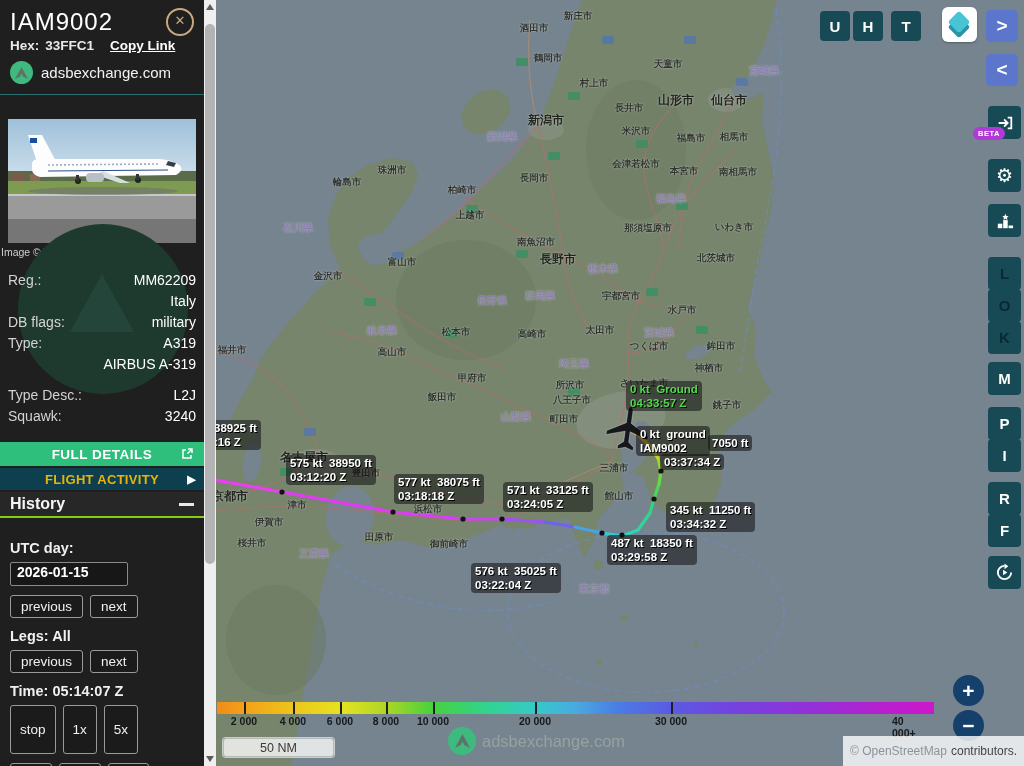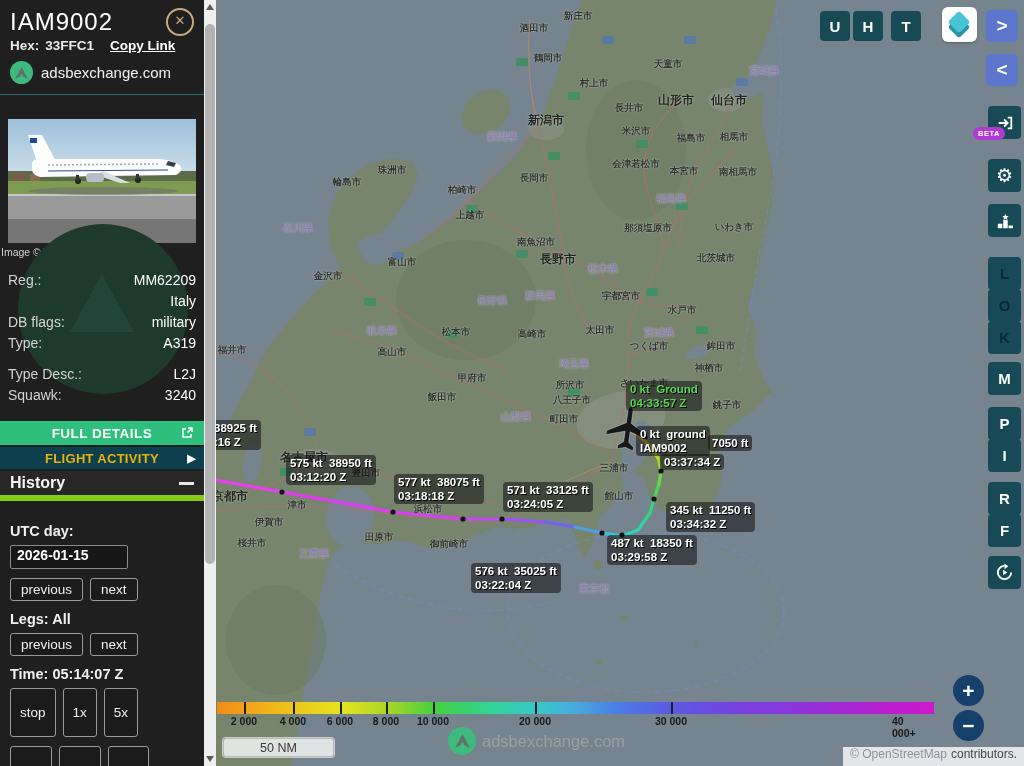--- a/index.html
+++ b/index.html
@@ -38,21 +38,21 @@
   .full-details{margin-top:15px;height:24px;background:#2ebf7d;border:none;width:100%;
     display:flex;align-items:center;justify-content:center;gap:8px;position:relative;cursor:pointer;}
   .full-details span{color:#fff;font-size:13.5px;font-weight:bold;letter-spacing:.5px;}
   .full-details svg{position:absolute;right:10px;top:5px;}
   .flight-activity{margin-top:2px;height:22px;background:#0d3f4e;border:none;width:100%;
     display:flex;align-items:center;justify-content:center;position:relative;cursor:pointer;}
   .flight-activity span{color:#eab308;font-size:13px;font-weight:bold;letter-spacing:.3px;}
   .flight-activity .tri{position:absolute;right:8px;color:#fff;font-size:11px;}
 
   .hist-head{margin-top:2px;height:24px;background:#272727;display:flex;align-items:center;
-    justify-content:space-between;padding:0 10px;border-bottom:6px solid #84cc16;}
+    justify-content:space-between;padding:0 10px;border-bottom:2px solid #84cc16;}
   .hist-head .t{font-size:16px;font-weight:bold;color:#f5f5f5;}
   .hist-min{width:15px;height:3px;background:#e8e8e8;cursor:pointer;}
 
   .hist-body{padding:12px 10px 0 10px;}
   .h-label{font-size:14.5px;font-weight:bold;color:#f0f0f0;margin:10px 0 6px 0;}
   .date-box{width:104px;height:20px;border:1px solid #8a8a8a;background:#171717;color:#fff;
     font-size:14px;font-weight:bold;padding:1px 6px;border-radius:2px;}
   .btn-row{display:flex;gap:7px;margin:9px 0 4px 0;}
   .hbtn{background:#1b1b1b;border:1px solid #9a9a9a;border-radius:3px;color:#f0f0f0;
     font-size:13.5px;padding:3px 10px;cursor:pointer;font-family:inherit;}
@@ -114,22 +114,22 @@
   .white-btn{position:absolute;left:942px;top:7px;width:35px;height:35px;background:#fff;border:none;border-radius:6px;
     cursor:pointer;box-shadow:0 1px 2px rgba(0,0,0,.3);}
   .diam{position:absolute;width:16px;height:16px;transform:rotate(45deg);border-radius:3px;}
   .diam.b{left:9px;top:12px;background:#2b93a8;}
   .diam.a{left:9px;top:7px;background:#49c3d6;}
   .beta{position:absolute;left:973px;top:127px;width:32px;height:13px;background:#b13ad6;border-radius:7px;
     color:#fff;font-size:7.5px;font-weight:bold;letter-spacing:.5px;display:flex;align-items:center;justify-content:center;}
   .zoom-btn{position:absolute;left:953px;width:31px;height:31px;border-radius:50%;background:#14406b;border:none;
     color:#fff;font-size:21px;font-weight:bold;cursor:pointer;display:flex;align-items:center;justify-content:center;
     font-family:inherit;line-height:1;}
-  #attrib{position:absolute;right:0;bottom:0;height:19px;background:rgba(255,255,255,.8);
-    display:flex;padding:0 7px;font-size:12px;gap:4px;z-index:25;}
+  #attrib{position:absolute;right:0;bottom:0;height:30px;background:rgba(255,255,255,.8);
+    display:flex;align-items:center;padding:0 7px;font-size:12px;gap:4px;z-index:25;}
   #attrib .osm{color:#8a939b;}
   #attrib .suf{color:#3f454b;}
 </style>
 </head>
 <body>
 
 <div id="app">
 
   <div id="sidebar">
     <div class="sb-title-row">
@@ -197,20 +197,24 @@
             <span class="d-label"></span>
             <span class="d-value">Italy</span>
           </div>
           <div class="d-row">
             <span class="d-label">DB flags:</span>
             <span class="d-value">military</span>
           </div>
           <div class="d-row">
             <span class="d-label">Type:</span>
             <span class="d-value">A319</span>
+          </div>
+          <div class="d-row">
+            <span class="d-label"></span>
+            <span class="d-value">AIRBUS A-319</span>
           </div>
           <div class="d-row sp">
             <span class="d-label">Type Desc.:</span>
             <span class="d-value">L2J</span>
           </div>
           <div class="d-row">
             <span class="d-label">Squawk:</span>
             <span class="d-value">3240</span>
           </div>
         </div>

